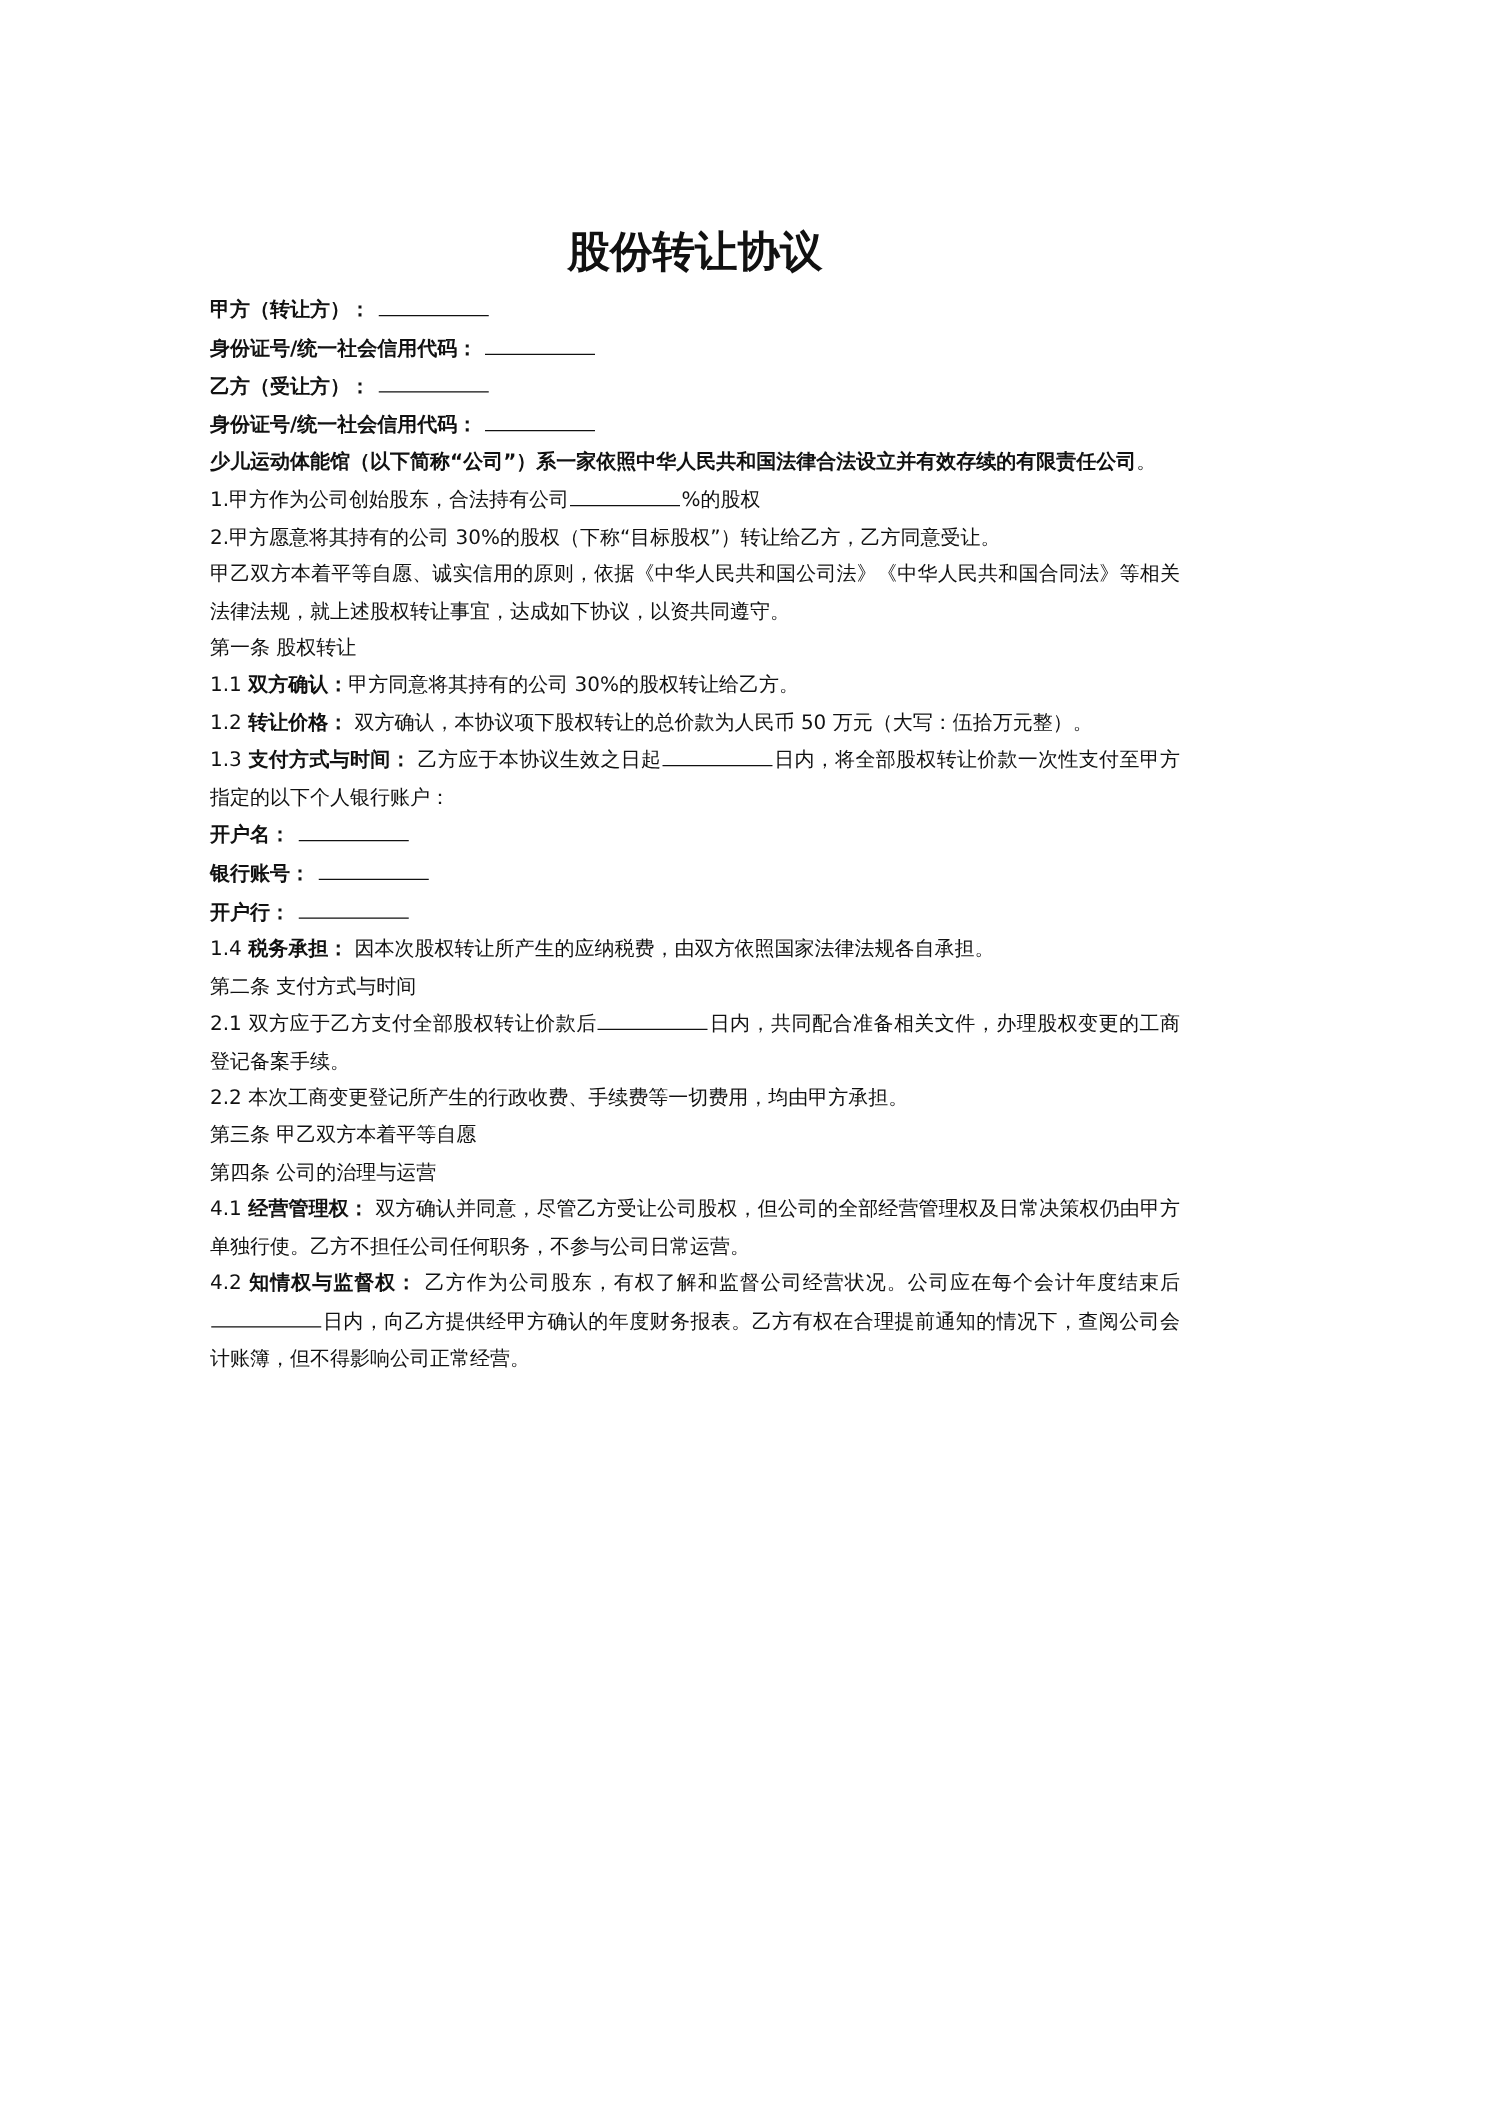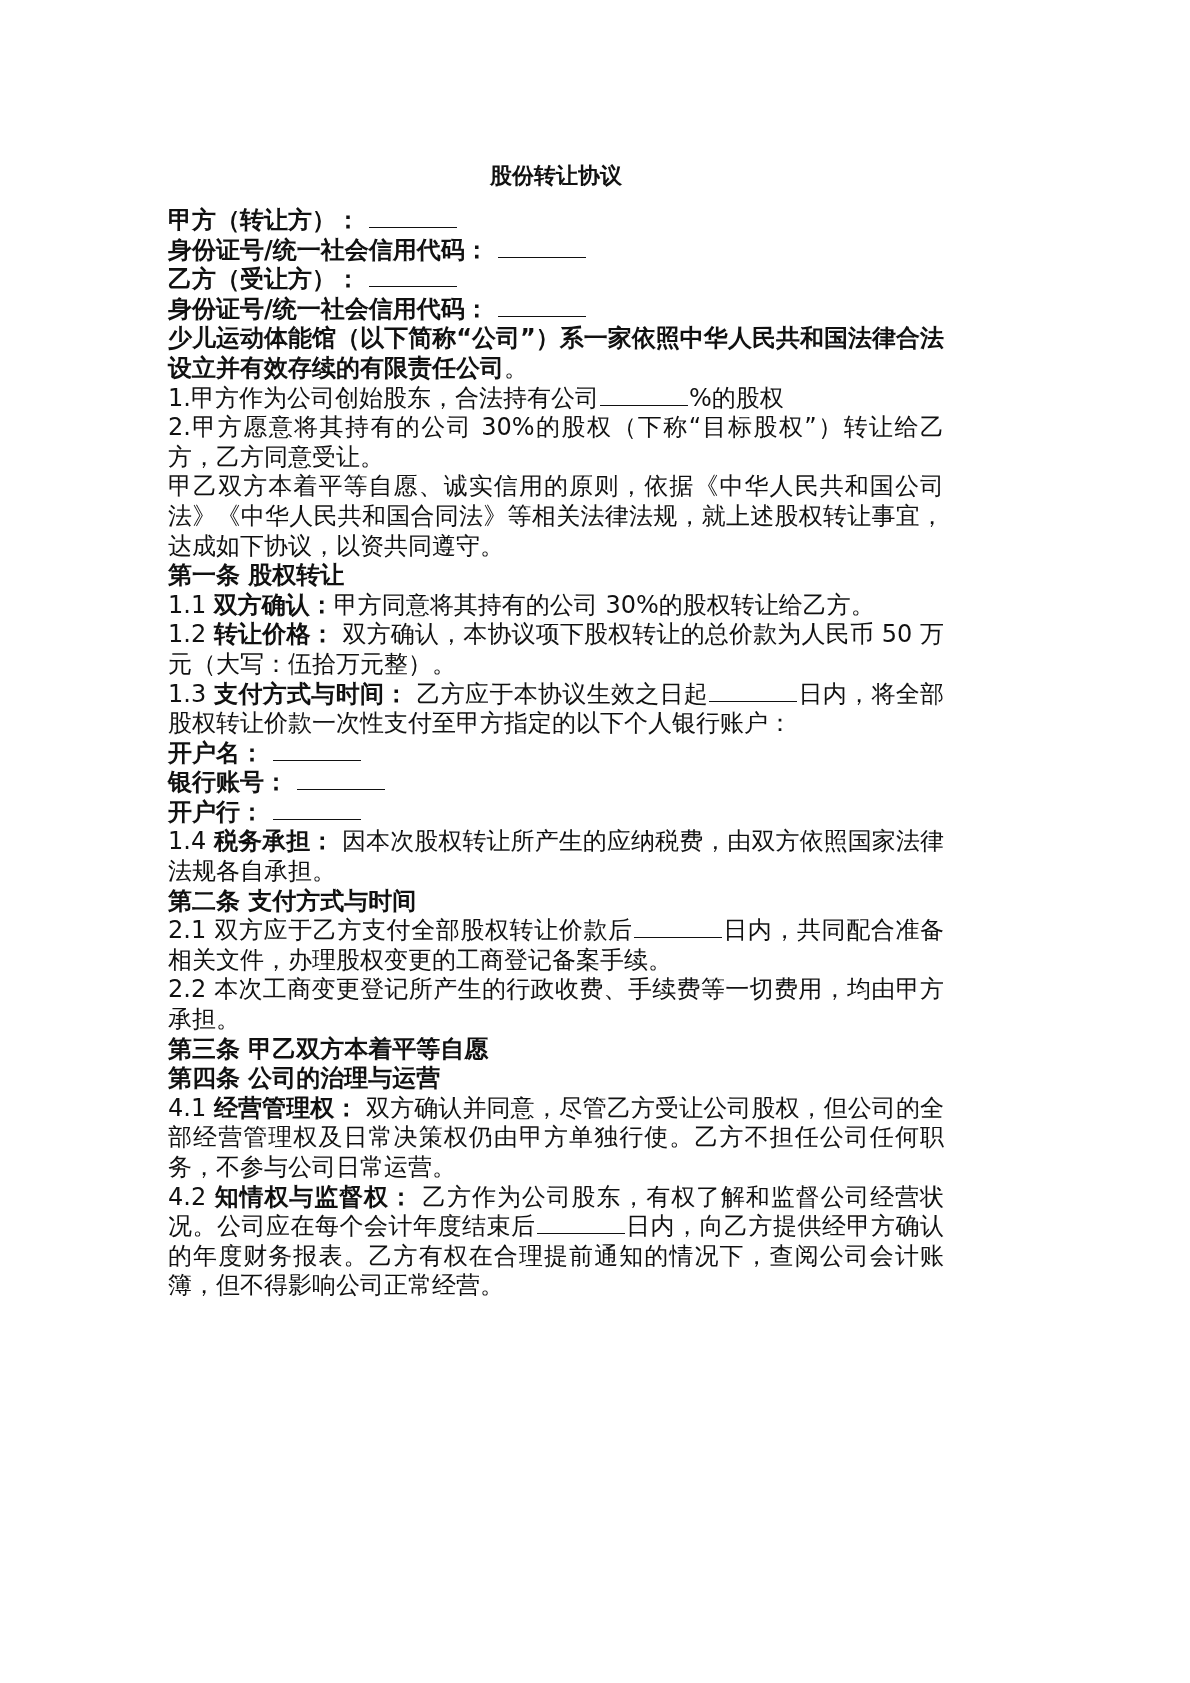--- a/index.html
+++ b/index.html
@@ -1,23 +1,23 @@
 <!DOCTYPE html>
 <html><head>
 <meta charset="utf-8">
 <style>
   html, body { margin: 0; padding: 0; background: #ffffff; }
   body { width: 1190px; height: 1683px; position: relative; overflow: hidden;
          font-family: "DejaVu Sans", "Liberation Sans", sans-serif; color: #111; }
   .page { position: absolute; left: 168px; top: 148px; width: 776px; }
-  .title { text-align: center; font-size: 22px; font-weight: bold; height: 56px; line-height: 56px; margin-bottom: 2px; letter-spacing: 0; }
-  .line { font-size: 24px; line-height: 29.6px; white-space: normal; text-align: justify; }
+  .title { text-align: center; font-size: 34px; font-weight: bold; height: 56px; line-height: 56px; margin-bottom: 2px; letter-spacing: 0; margin-top: 26px; }
+  .line { font-size: 16px; line-height: 29.6px; white-space: normal; text-align: justify; }
   .b { font-weight: bold; }
   .blank { display: inline-block; width: 88px; border-bottom: 1.6px solid #111; height: 20px; vertical-align: baseline; margin: 0 1px; }
-  .heading { font-weight: bold; }
+  .heading { font-weight: normal; }
 </style>
 </head>
 <body>
 
 <div class="page">
   <div class="title">股份转让协议</div>
 
   <div class="line b"><span>甲方（转让方）：</span> <span class="blank"></span></div>
   <div class="line b"><span>身份证号/统一社会信用代码：</span> <span class="blank"></span></div>
   <div class="line b"><span>乙方（受让方）：</span> <span class="blank"></span></div>

